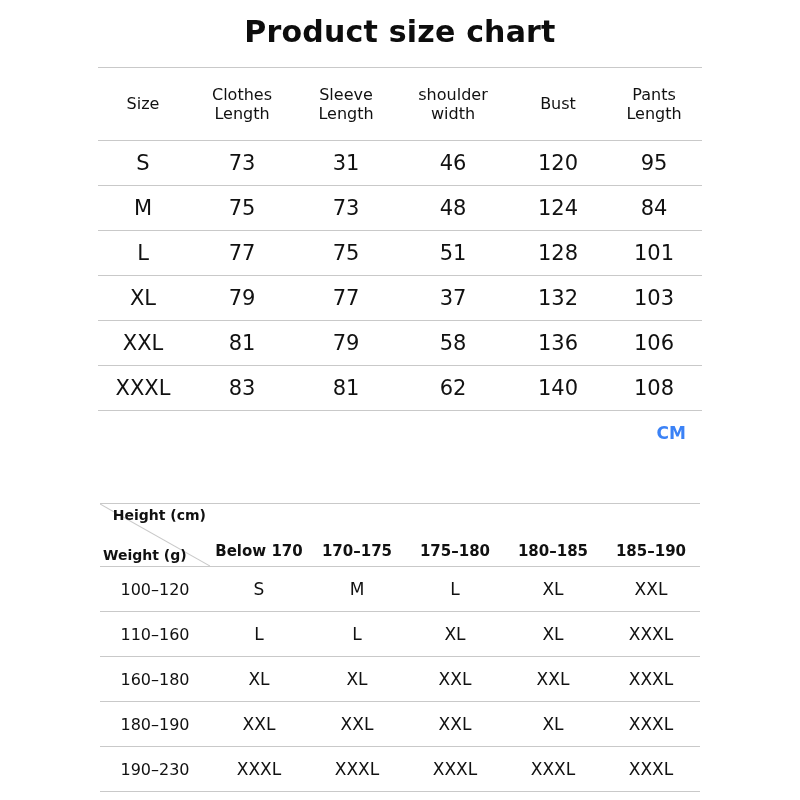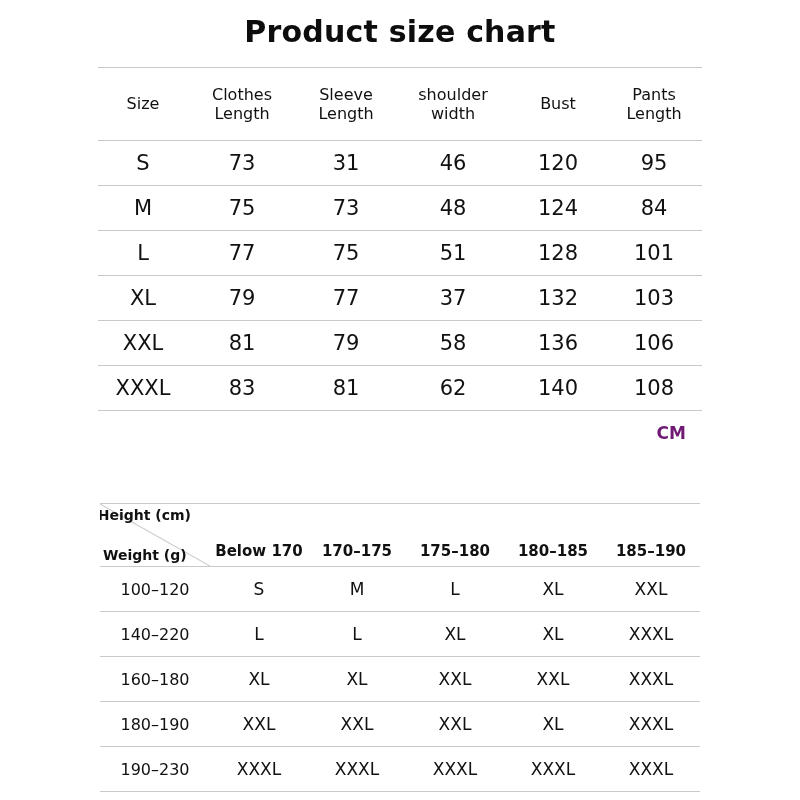--- a/index.html
+++ b/index.html
@@ -67,21 +67,21 @@
   .th-two-line span { display: block; }
 
   .unit-row {
     width: 580px;
     margin: 0 auto;
     text-align: right;
     font-size: 17px;
     font-weight: bold;
     padding: 12px 4px 0 0;
     box-sizing: border-box;
-    color: #701a75;
+    color: #3b82f6;
   }
 
   
   .hw-wrap {
     margin-top: 60px;
   }
   .hw-table {
     width: 580px;
     margin: 0 auto;
     border-collapse: collapse;
@@ -124,21 +124,21 @@
     top: 0; left: 0;
     width: 100%;
     height: 100%;
   }
   .split-cell .diag line {
     stroke: #c9c9c9;
     stroke-width: 1;
   }
   .split-cell .lbl-h {
     position: absolute;
-    right: 19px;
+    right: 4px;
     top: 3px;
     font-size: 14px;
     font-weight: bold;
     white-space: nowrap;
   }
   .split-cell .lbl-w {
     position: absolute;
     left: 3px;
     bottom: 3px;
     font-size: 14px;
@@ -261,21 +261,21 @@
       <tbody>
         <tr>
           <td class="row-head">100–120</td>
           <td>S</td>
           <td>M</td>
           <td>L</td>
           <td>XL</td>
           <td>XXL</td>
         </tr>
         <tr>
-          <td class="row-head">140–220</td>
+          <td class="row-head">110–160</td>
           <td>L</td>
           <td>L</td>
           <td>XL</td>
           <td>XL</td>
           <td>XXXL</td>
         </tr>
         <tr>
           <td class="row-head">160–180</td>
           <td>XL</td>
           <td>XL</td>

